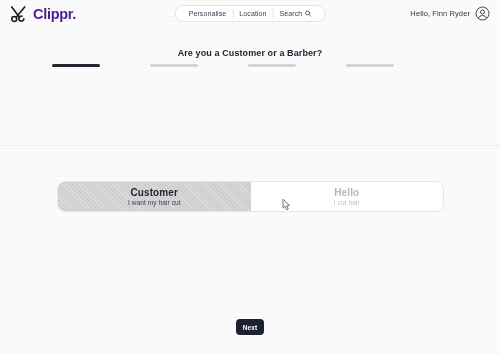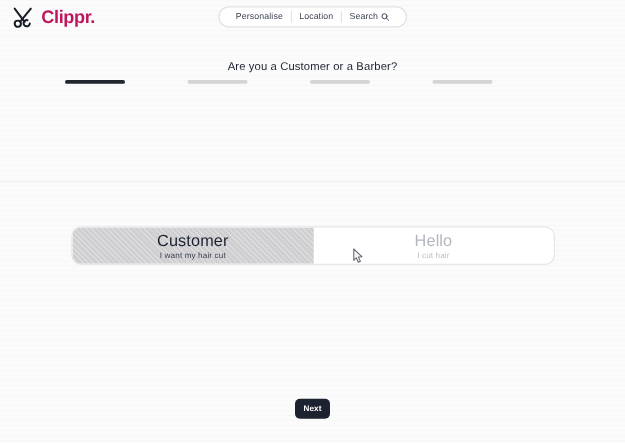--- a/index.html
+++ b/index.html
@@ -38,21 +38,21 @@
   .brand {
     display: flex;
     align-items: center;
     gap: 5px;
   }
   .brand-icon { display: block; width: 20px; height: 20px; }
   .brand-name {
     font-size: 14.5px;
     font-weight: bold;
     letter-spacing: -0.3px;
-    color: #be185d;
+    color: #4c1d95;
   }
 
   
   .nav-pill {
     position: absolute;
     left: 50%;
     transform: translateX(-50%);
     display: flex;
     align-items: center;
     height: 17px;
@@ -94,21 +94,21 @@
   }
   .avatar-icon { display: block; width: 15px; height: 15px; }
 
   
   .headline {
     position: absolute;
     top: 48px;
     left: 0; right: 0;
     text-align: center;
     font-size: 9px;
-    font-weight: normal;
+    font-weight: bold;
     color: #1c2230;
     letter-spacing: 0.1px;
   }
 
   
   .stepper {
     position: absolute;
     top: 64px;
     left: 52px;
     width: 342px;
@@ -153,22 +153,22 @@
     justify-content: center;
     gap: 1px;
     cursor: pointer;
   }
   .choice.selected {
     background: #cfcfd1;
     background-image:
       repeating-linear-gradient(45deg, rgba(255,255,255,0.28) 0 1px, rgba(0,0,0,0) 1px 3px);
   }
   .choice-title {
-    font-size: 13px;
-    font-weight: normal;
+    font-size: 10px;
+    font-weight: bold;
     letter-spacing: 0.1px;
     color: #1d2230;
   }
   .choice-sub {
     font-size: 6.5px;
     color: #3a4050;
     letter-spacing: 0.1px;
   }
   .choice.unselected .choice-title { color: #b3b6bd; }
   .choice.unselected .choice-sub   { color: #bcbfc6; }
@@ -235,20 +235,30 @@
       <span>Search</span>
       <span class="search-icon">
         <svg viewBox="0 0 16 16" width="7" height="7" fill="none" stroke="#3c4252" stroke-width="1.8" stroke-linecap="round">
           <circle cx="6.8" cy="6.8" r="4.6"></circle>
           <path d="M10.4 10.4 14.2 14.2"></path>
         </svg>
       </span>
     </span>
   </nav>
 
+  <div class="user-block">
+    <span class="greeting">Hello, Finn Ryder</span>
+    <span class="avatar-icon">
+      <svg viewBox="0 0 24 24" width="15" height="15" fill="none" stroke="#3c4252" stroke-width="1.5">
+        <circle cx="12" cy="12" r="10.4"></circle>
+        <circle cx="12" cy="9.6" r="3.2"></circle>
+        <path d="M5.8 19.4a6.6 6.6 0 0 1 12.4 0"></path>
+      </svg>
+    </span>
+  </div>
 </div>
 
 <h1 class="headline">Are you a Customer or a Barber?</h1>
 
 <div class="stepper">
   <span class="step-bar active"></span>
   <span class="step-bar"></span>
   <span class="step-bar"></span>
   <span class="step-bar"></span>
 </div>

